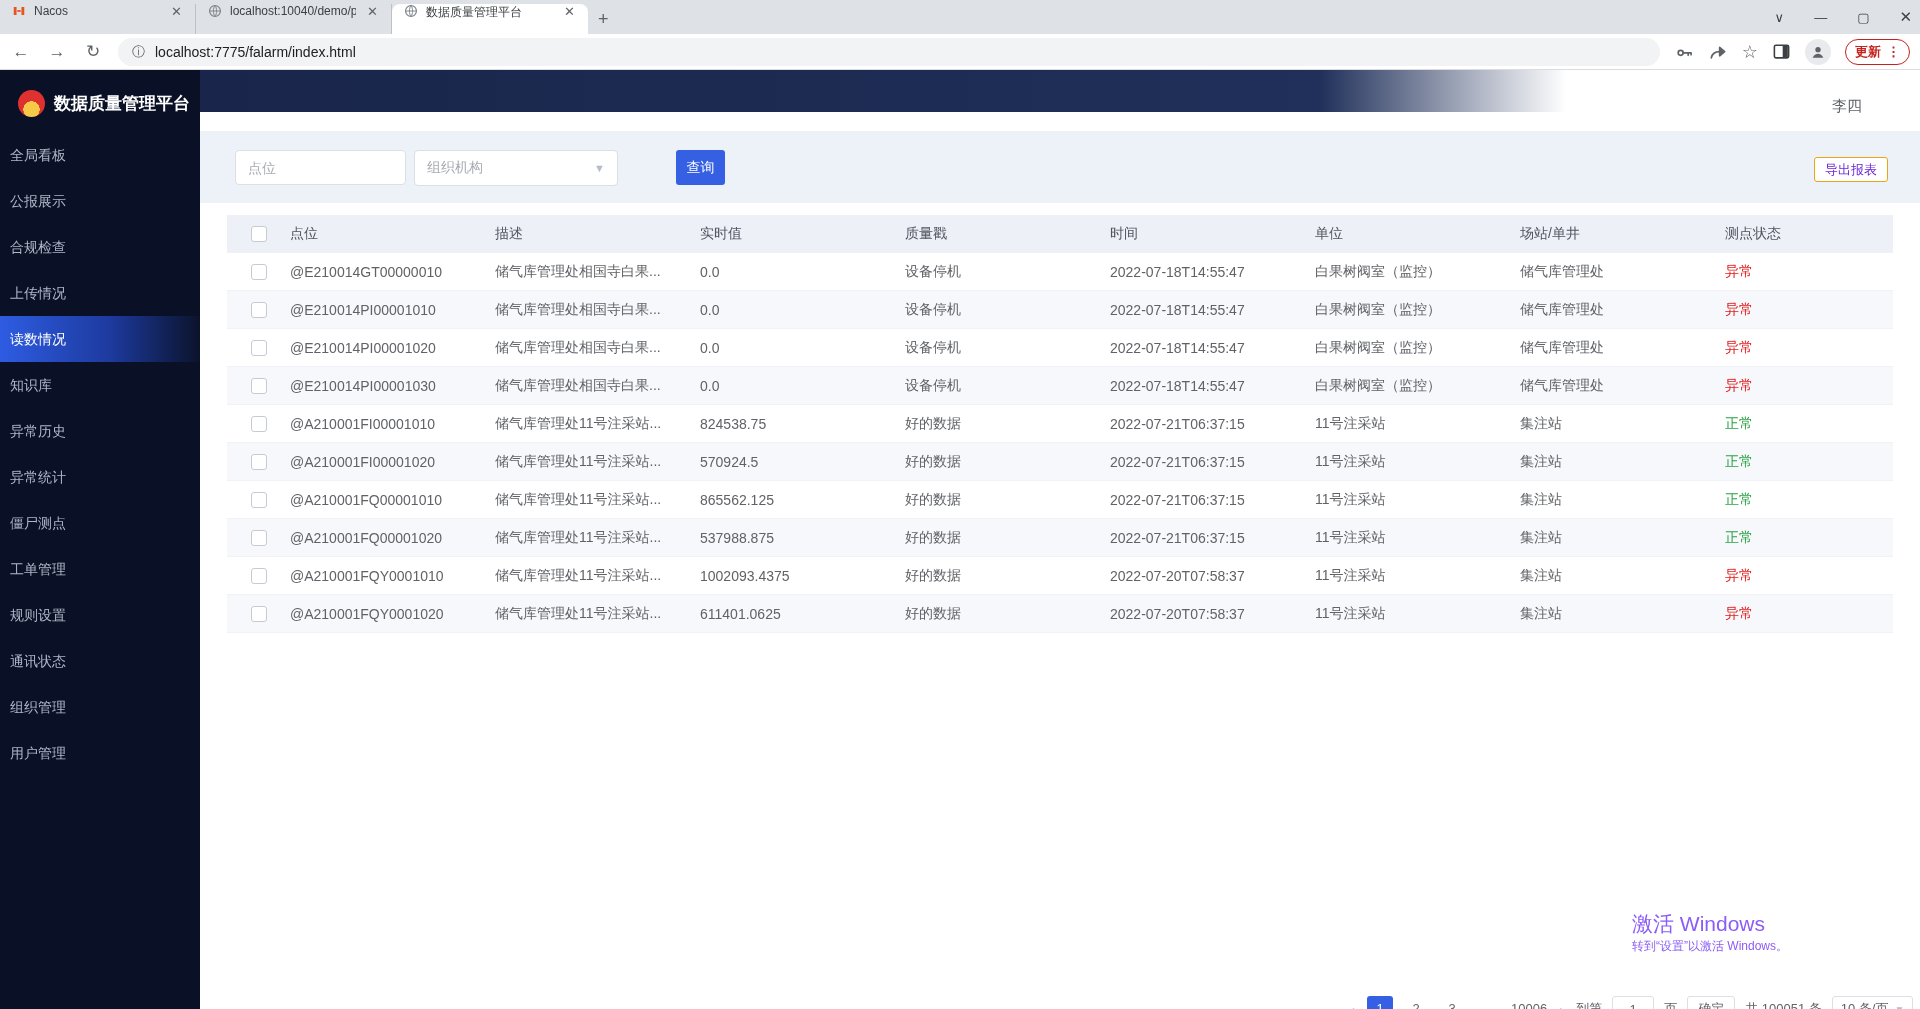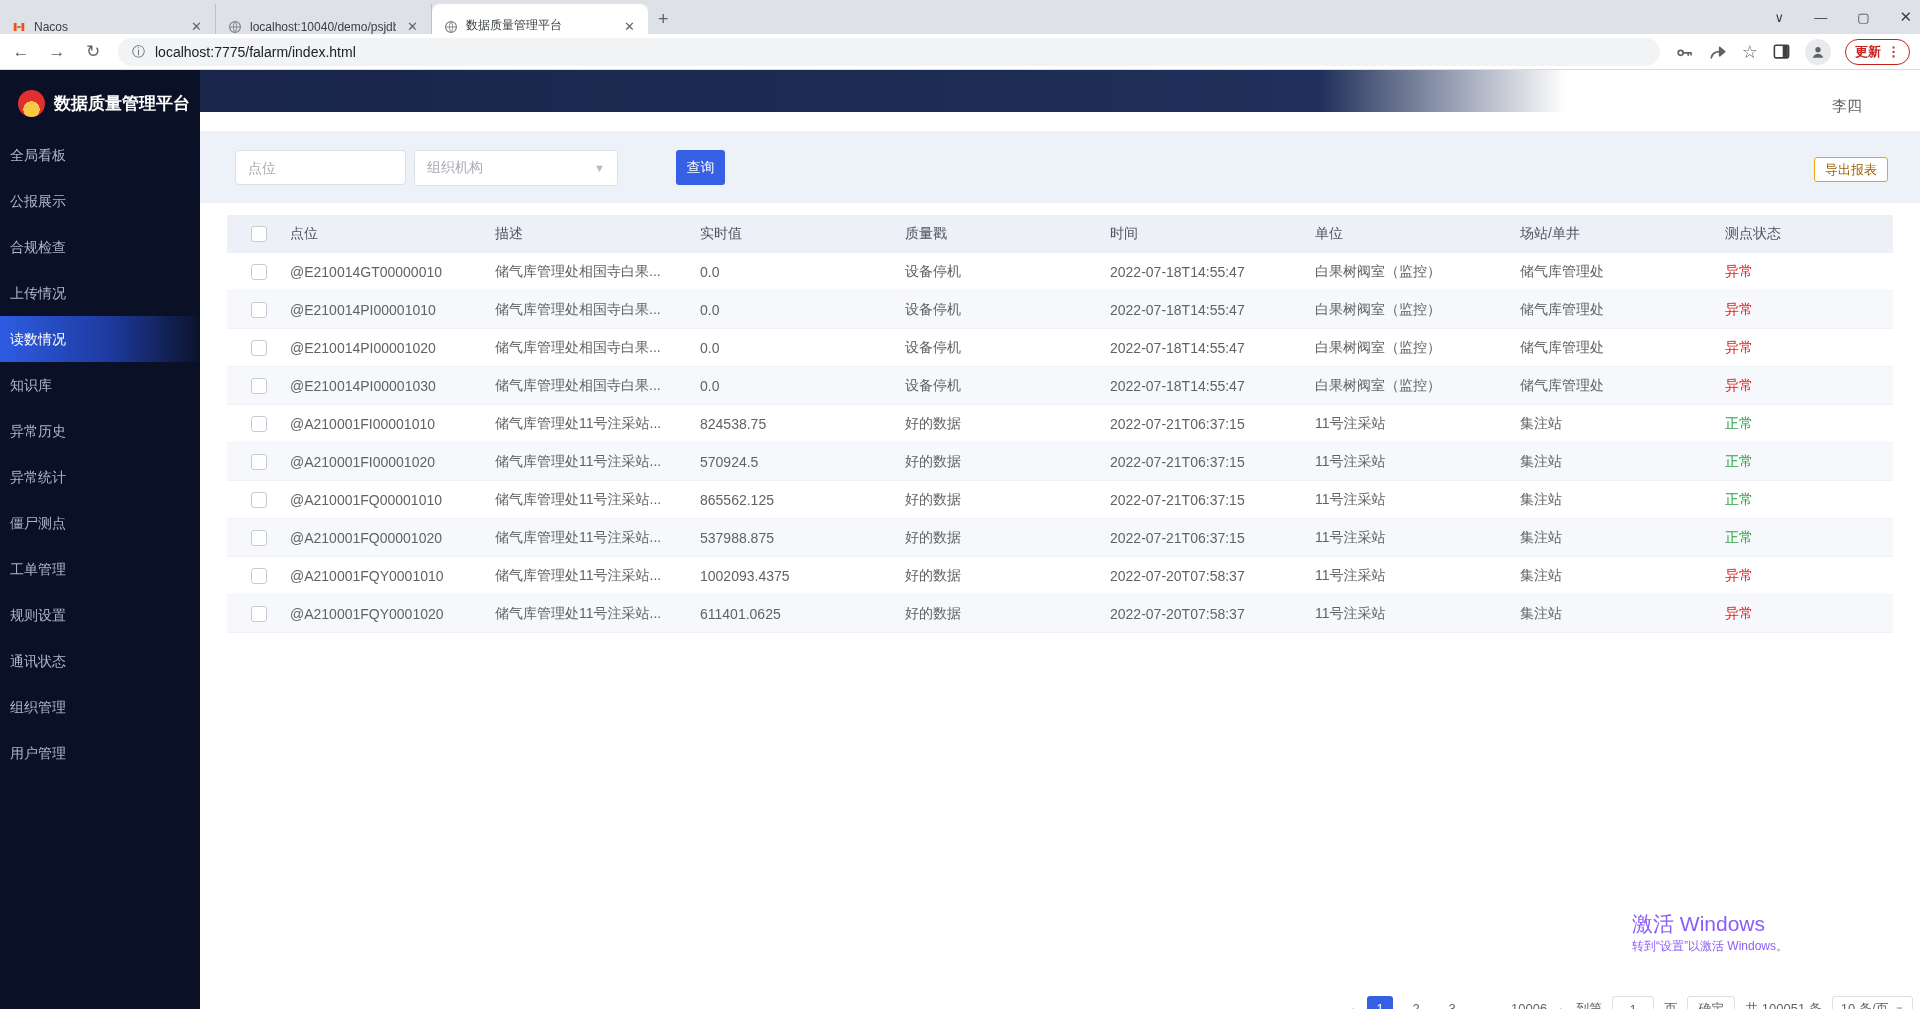--- a/index.html
+++ b/index.html
@@ -1,22 +1,22 @@
 <!DOCTYPE html>
 <html><head>
 <meta charset="utf-8">
 <style>
   * { box-sizing: border-box; margin: 0; padding: 0; }
   html,body { width:1920px; height:1009px; overflow:hidden; background:#fff;
     font-family:"Liberation Sans", sans-serif; }
 
   
   .tabstrip { height:34px; background:#dee1e6; display:flex; align-items:flex-end; position:relative; }
-  .tab { height:30px; display:flex; align-items:flex-end; gap:8px; padding:0 10px 0 12px;
-         width:216px; font-size:12px; color:#3c4043; border-right:1px solid #bdc1c6; }
+  .tab { height:30px; display:flex; align-items:flex-start; gap:8px; padding:0 10px 0 12px;
+         width:196px; font-size:12px; color:#3c4043; border-right:1px solid #bdc1c6; }
   .tab.active { background:#fff; border-radius:8px 8px 0 0; border-right:none; }
   .tab .t-title { flex:1; white-space:nowrap; overflow:hidden; }
   .tab .t-close { color:#5f6368; font-size:13px; padding:0 3px; }
   .newtab { font-size:18px; color:#5f6368; padding:0 14px 4px 10px; }
   .wincontrols { position:absolute; right:8px; top:0; height:34px; display:flex; align-items:center; gap:30px;
                  color:#3c4043; font-size:13px; }
   .toolbar { height:36px; background:#fff; display:flex; align-items:center; padding:0 10px; gap:14px;
              border-bottom:1px solid #dadce0; }
   .nav-ic { color:#5f6368; font-size:17px; width:22px; text-align:center; }
   .omnibox { flex:1; height:28px; background:#f1f3f4; border-radius:14px; display:flex; align-items:center;
@@ -50,21 +50,21 @@
              border:1px solid #dcdfe6; border-radius:4px; padding:0 12px; font-size:14px; color:#333;
              font-family:"Liberation Sans",sans-serif; }
   .f-input::placeholder { color:#a8abb2; }
   .f-select { position:absolute; left:214px; top:19px; width:204px; height:35px; background:#fff;
               border:1px solid #dcdfe6; border-radius:4px; display:flex; align-items:center;
               justify-content:space-between; padding:17px 12px; font-size:14px; color:#a8abb2; }
   .f-select .arr { color:#b6bcc6; font-size:11px; }
   .btn-search { position:absolute; left:428px; top:19px; width:49px; height:35px; border:none; border-radius:3px;
                 background:#3560e4; color:#fff; font-size:14px; cursor:pointer;margin-left:48px; }
   .btn-export { position:absolute; right:32px; top:26px; height:25px; padding:0 10px; background:#fff;
-                border:1px solid #eda414; border-radius:3px; color:#a16207; font-size:13px; cursor:pointer; }
+                border:1px solid #eda414; border-radius:3px; color:#6d28d9; font-size:13px; cursor:pointer; }
 
   
   .table { position:absolute; left:27px; top:145px; width:1666px; }
   .thead { display:flex; align-items:center; height:38px; background:#eef0f8; font-size:14px; color:#4e5560; }
   .trow  { display:flex; align-items:center; height:38px; background:#fff; font-size:14px; color:#606266;
            border-bottom:1px solid #f0f2f8; }
   .trow.alt { background:#f7f8fc; }
   .cbcell { flex:0 0 40px; display:flex; justify-content:flex-end; }
   .checkbox { width:16px; height:16px; border:1px solid #c6cad2; border-radius:3px; background:#fff; cursor:pointer; }
   .cell { flex:0 0 205px; padding-left:23px; white-space:nowrap; overflow:hidden; text-overflow:clip; }

